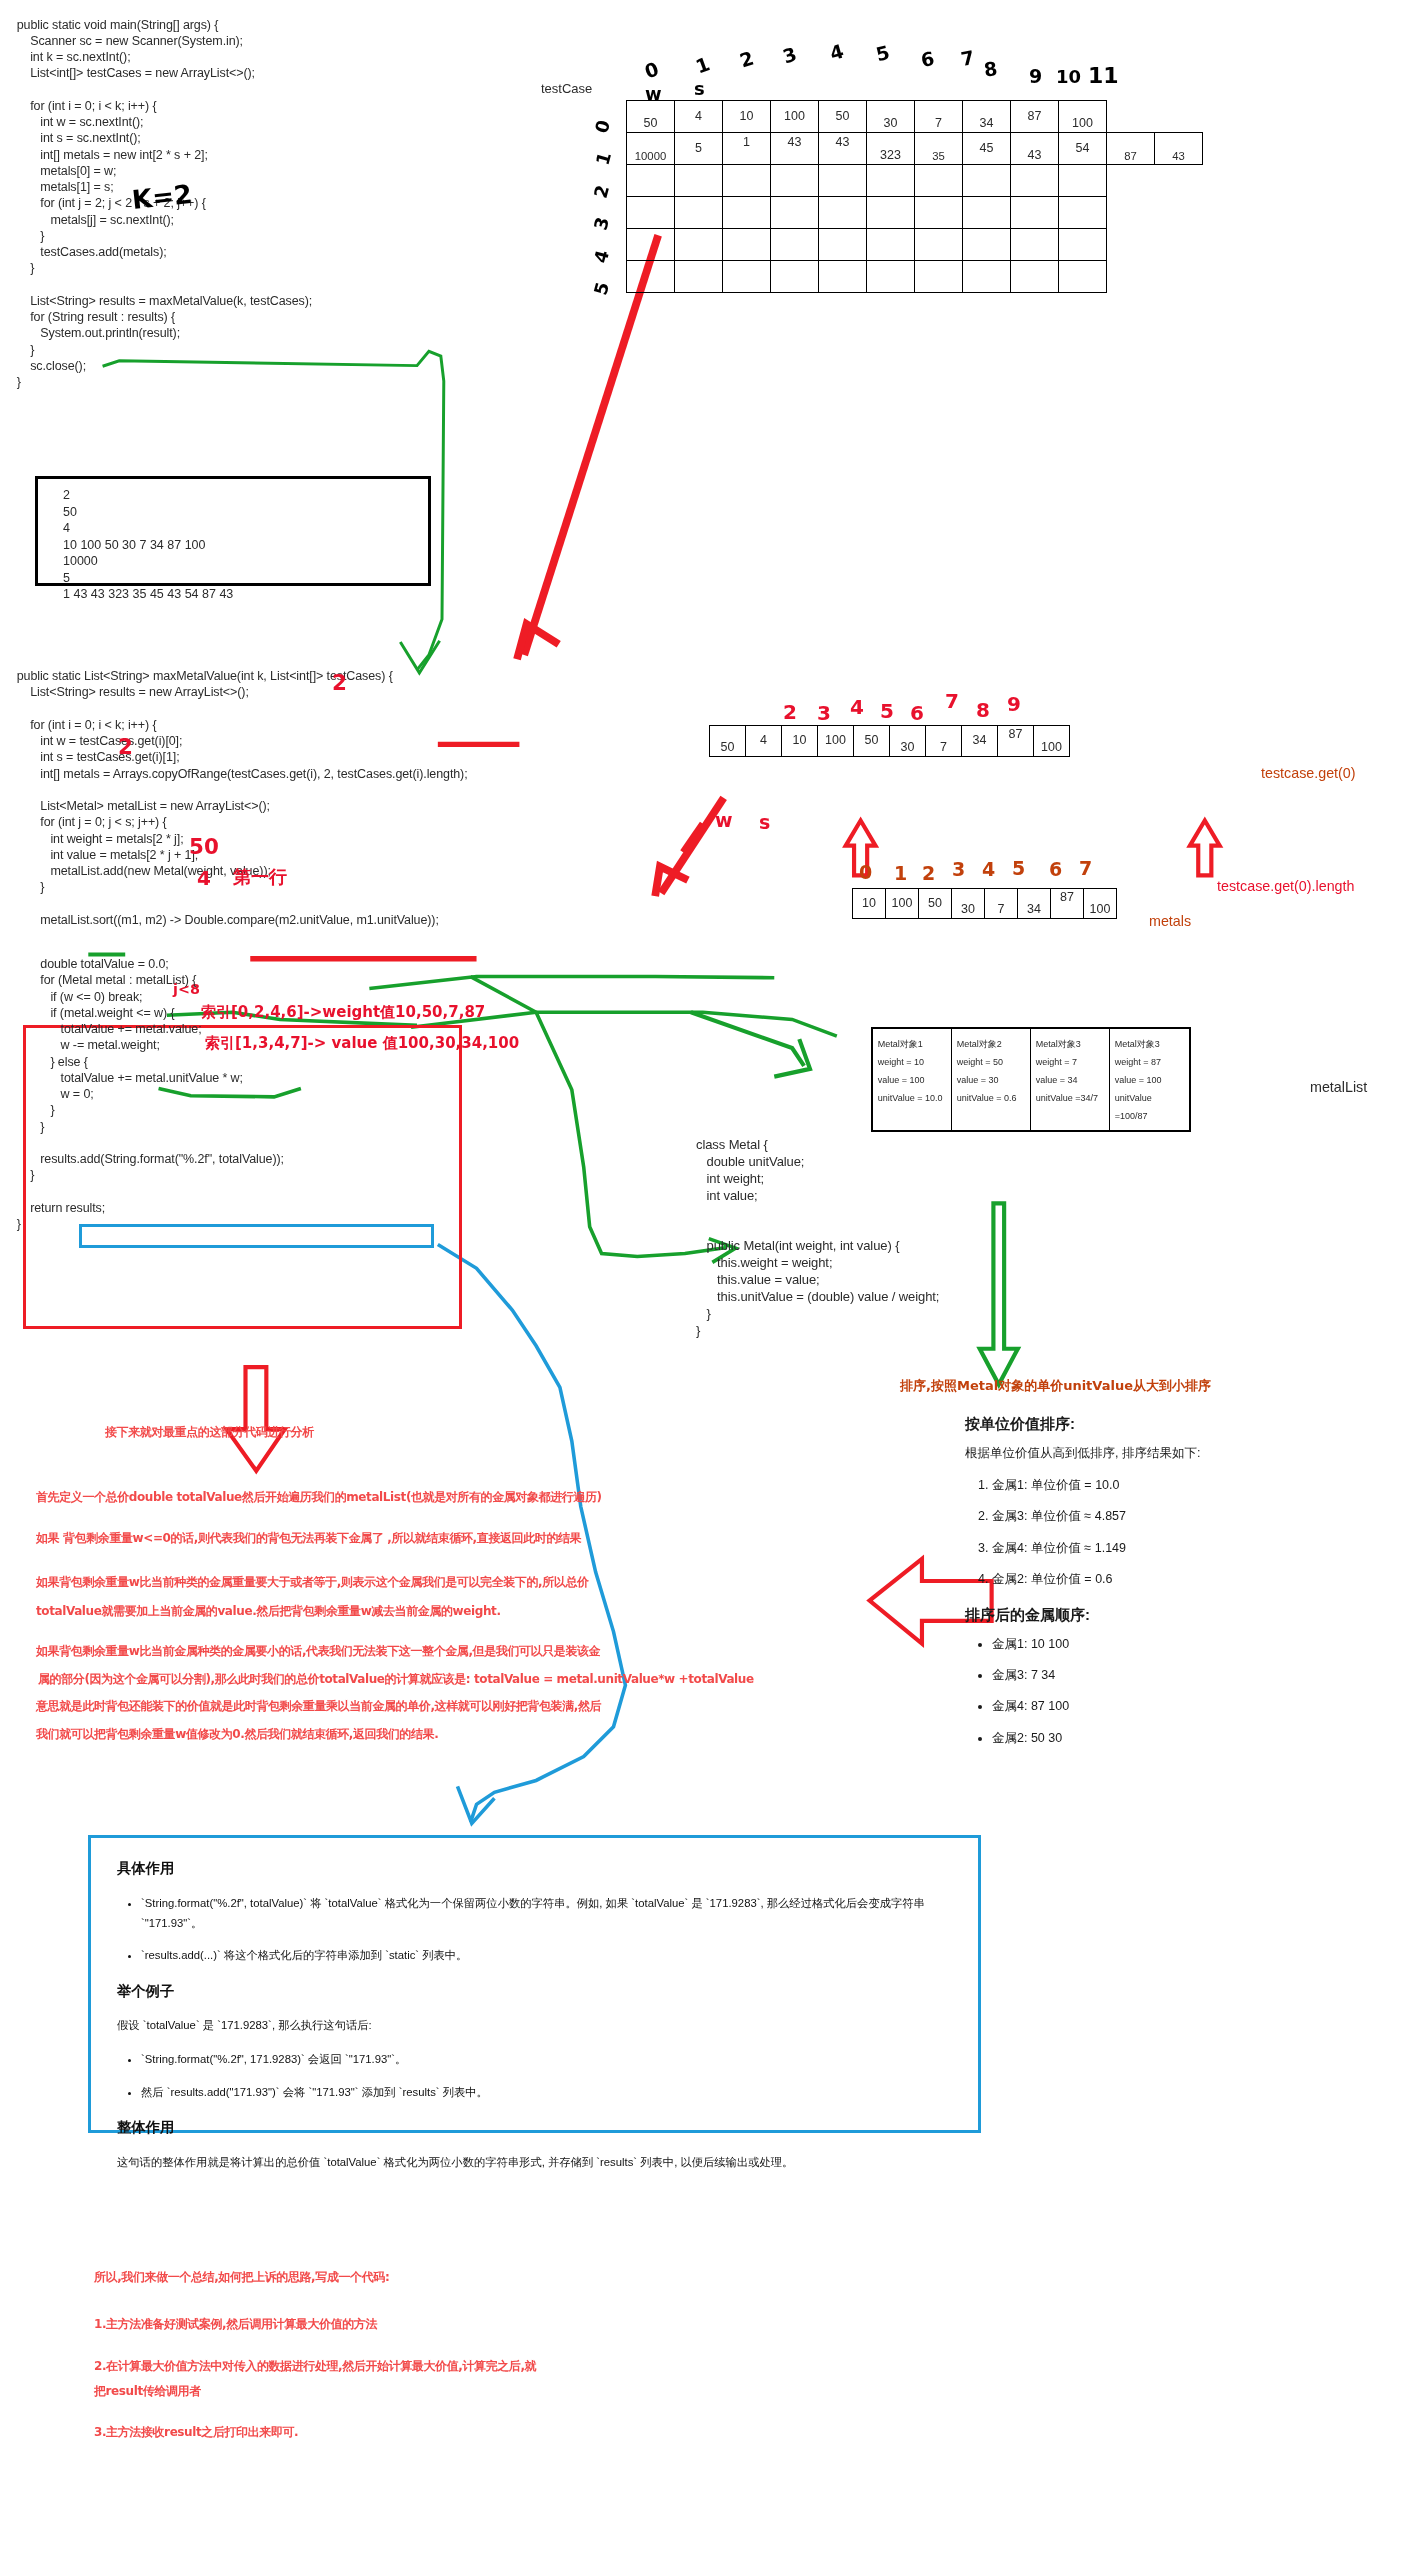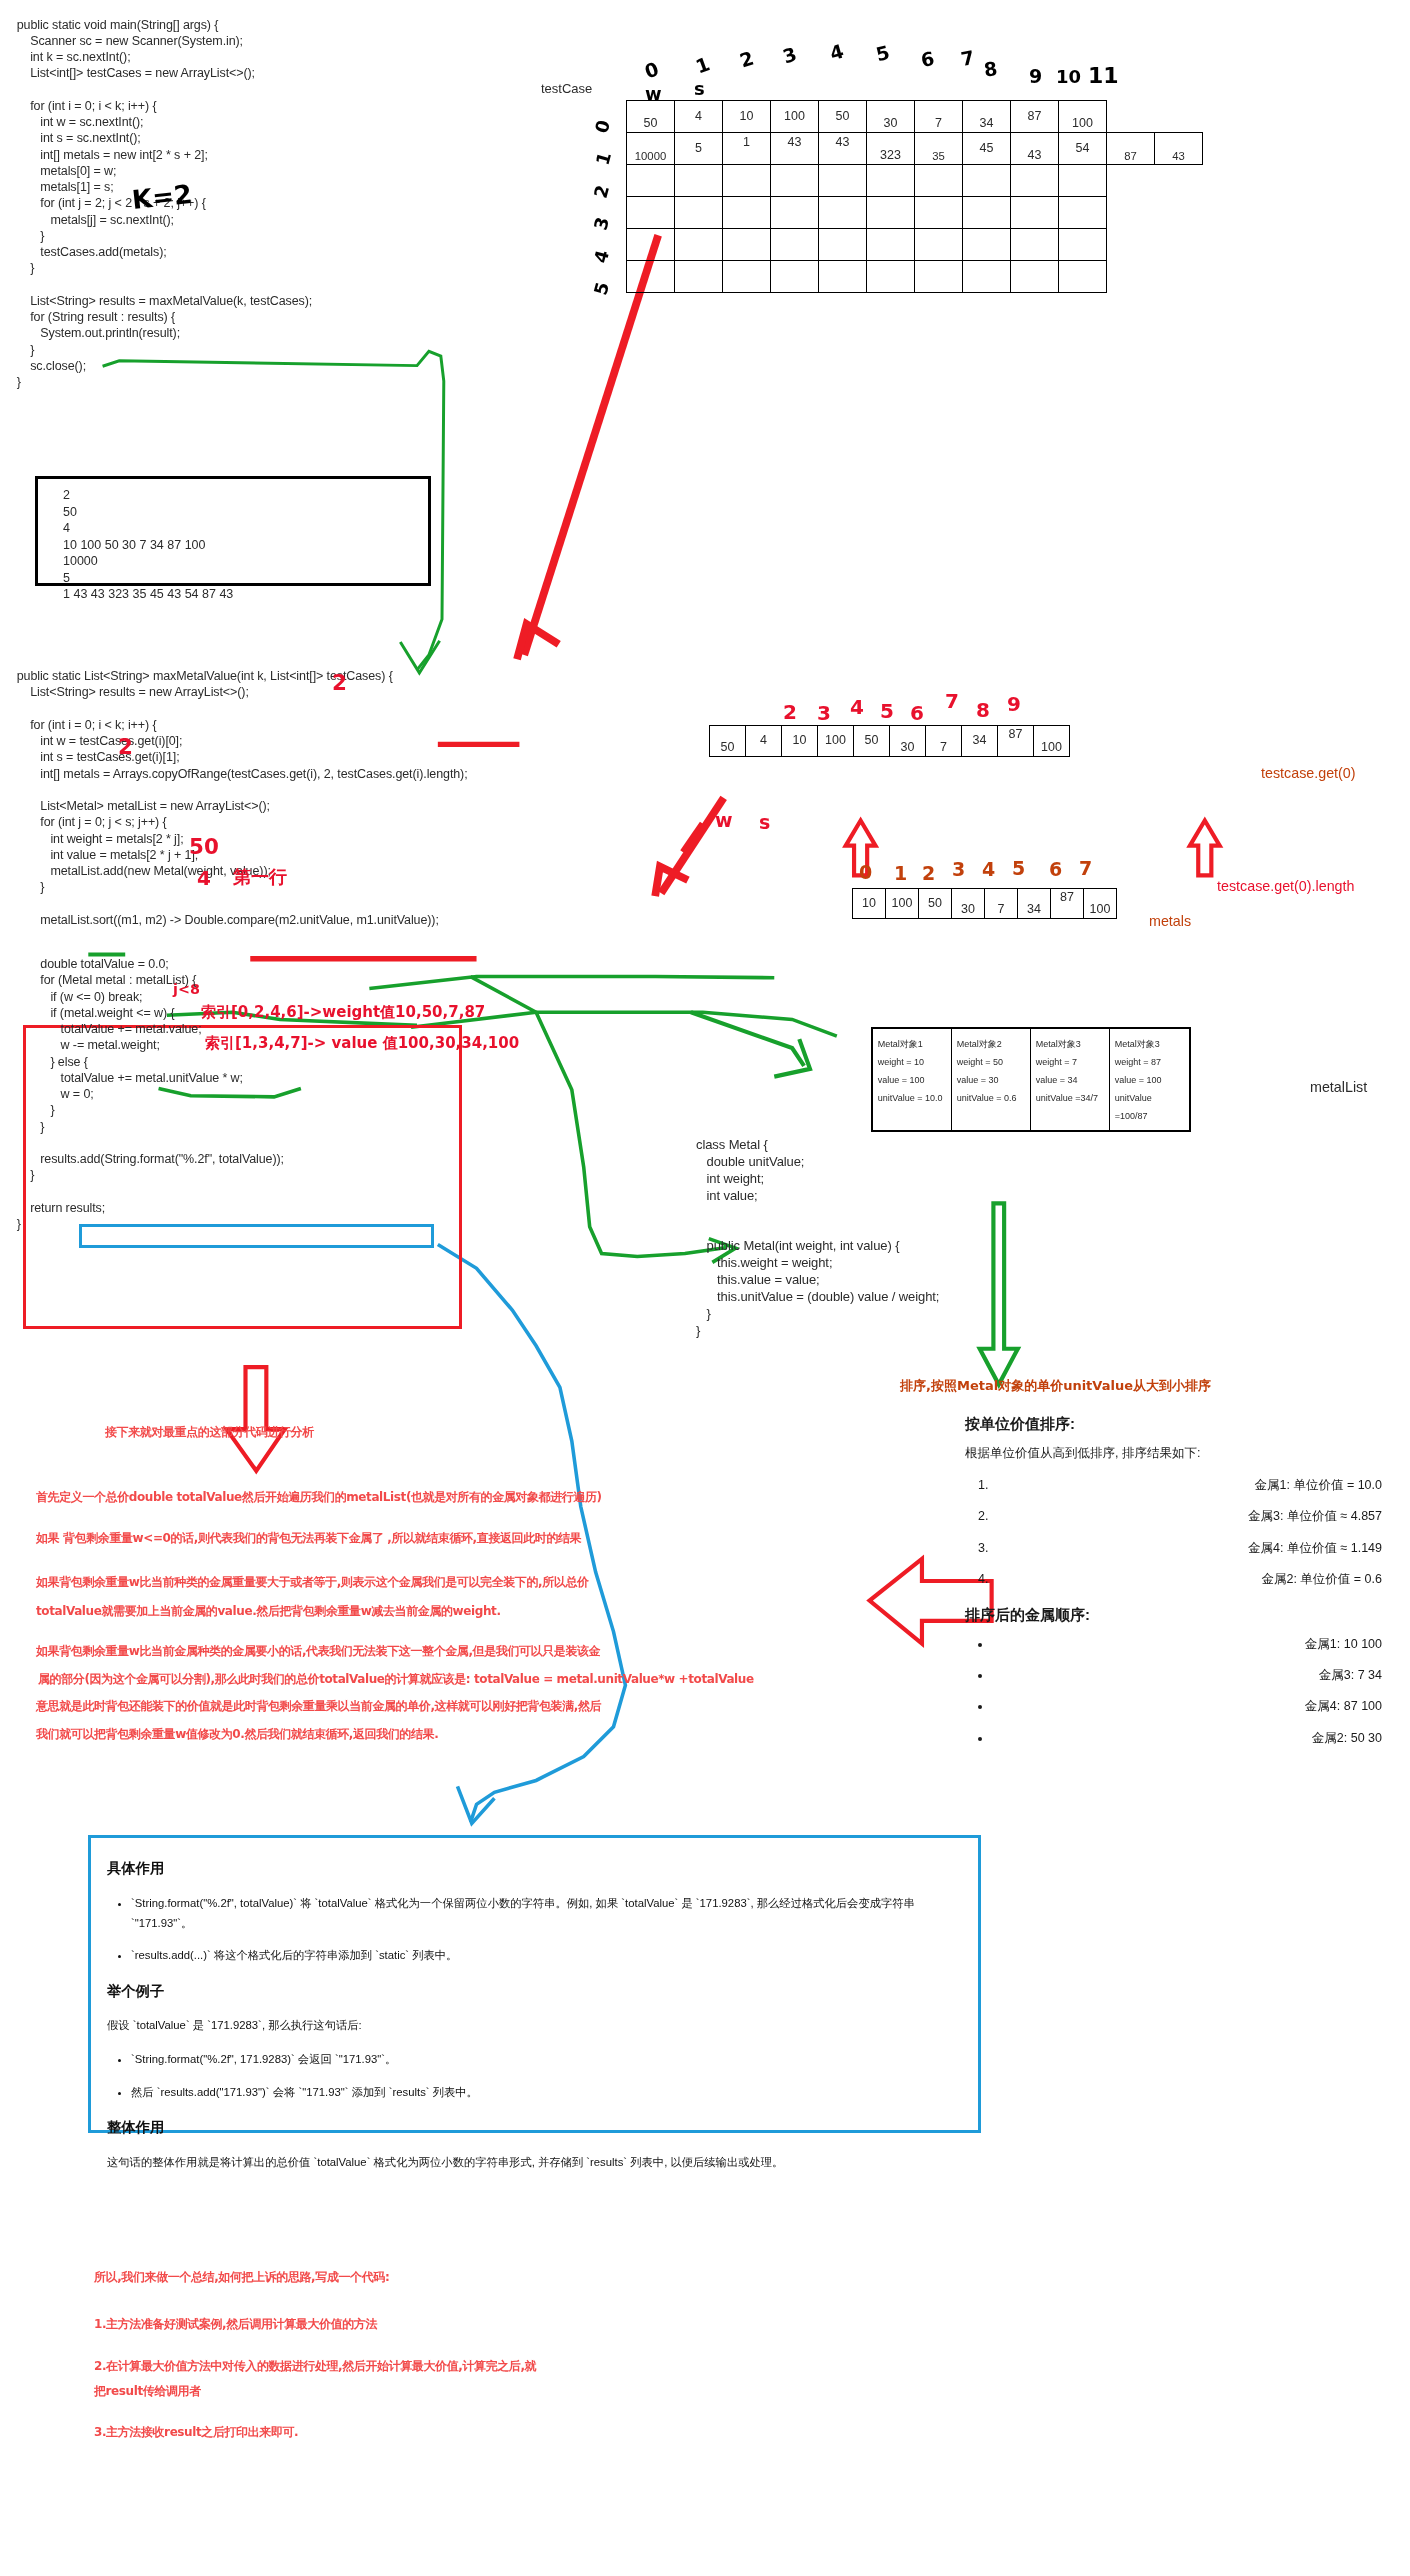--- a/index.html
+++ b/index.html
@@ -87,38 +87,38 @@
   }
   #blue-line-box {
     left: 79px; top: 1224px; width: 355px; height: 24px;
     border: 3px solid #1f9bd9;
   }
 
   
   #doc-panel { left: 965px; top: 1415px; width: 417px; color: #1a1a1a; }
   #doc-panel h3 { font-size: 15px; margin: 0 0 10.7px 0; font-weight: bold; }
   #doc-panel p  { font-size: 12.5px; margin: 0 0 15.5px 0; }
-  #doc-panel ol, #doc-panel ul { margin: 0 0 18px 0; padding-left: 27px; text-align: right; }
+  #doc-panel ol, #doc-panel ul { margin: 0 0 18px 0; padding-left: 27px; }
   #doc-panel li { font-size: 12.5px; margin-bottom: 14.3px; }
 
   
   .redtext {
     color: #f24a4a;
     font-family: "DejaVu Sans", sans-serif;
     font-size: 12px;
     font-weight: 600;
     letter-spacing: -0.4px;
     white-space: nowrap;
   }
 
   
   #blue-box {
     left: 88px; top: 1835px; width: 893px; height: 298px;
     border: 3.6px solid #1f9bd9;
-    padding: 13px 16px;
+    padding: 13px 26px;
   }
   #blue-box h4 { font-size: 14.3px; margin: 8.3px 0 15.5px 0; color:#111; }
   #blue-box p  { font-size: 11.3px; margin: 0 0 14.3px 0; color:#111; line-height:1.75; }
   #blue-box ul { margin: 0 0 15.5px 0; padding-left: 24px; }
   #blue-box li { font-size: 11.3px; margin-bottom: 13px; color:#111; line-height:1.75; }
 
   
   #annotations {
     left:0; top:0; width:1411px; height:2576px;
     pointer-events:none;

